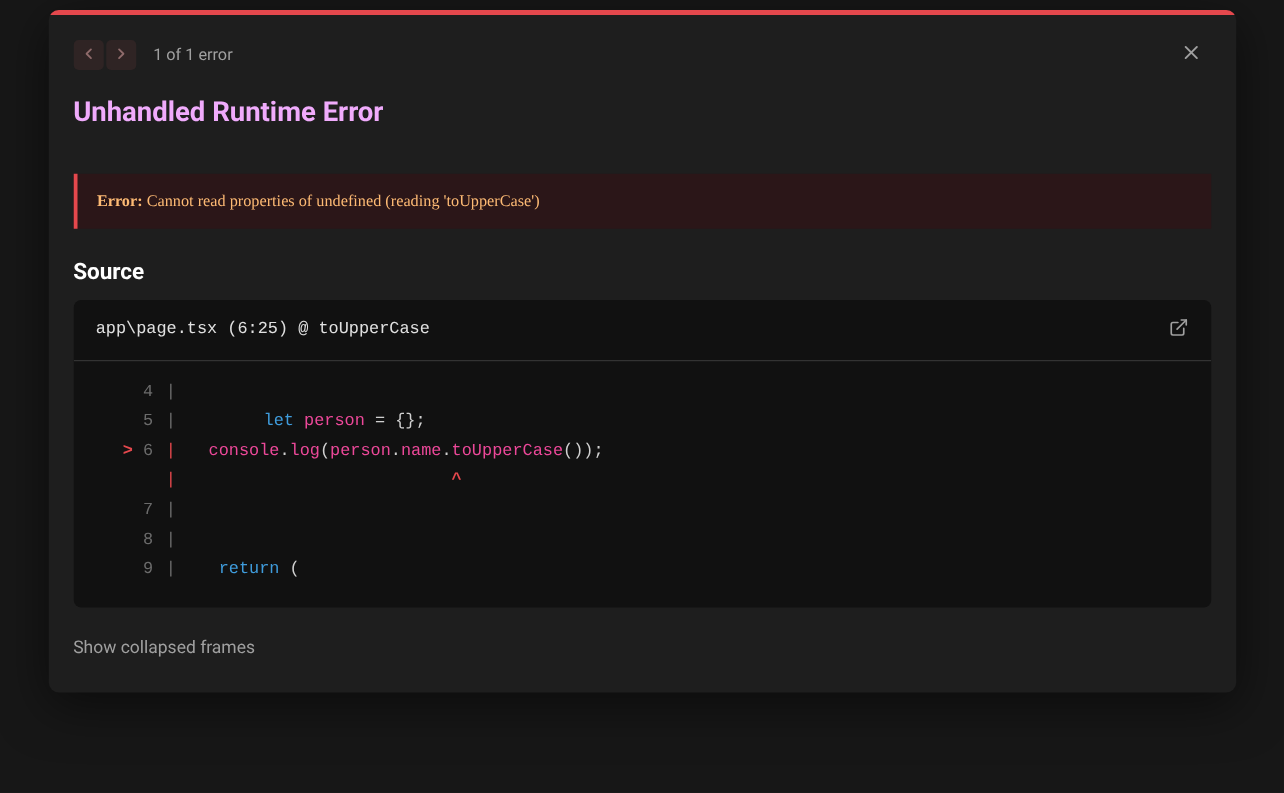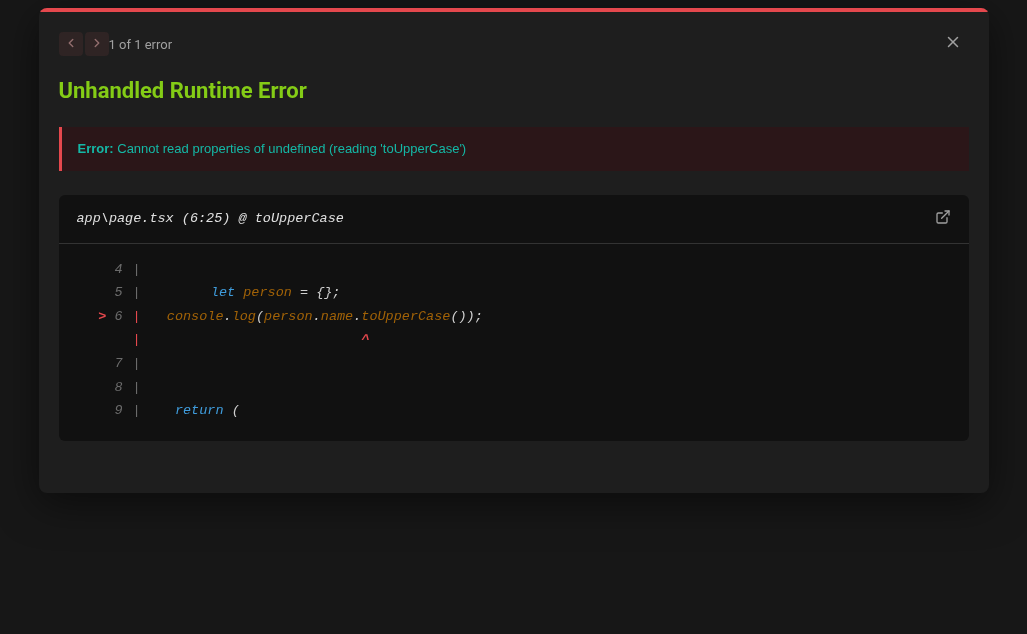--- a/index.html
+++ b/index.html
@@ -31,21 +31,21 @@
     }
     .dialog-header {
       display: flex;
       align-items: center;
       justify-content: space-between;
       padding: 16px 20px 14px 20px;
     }
     .nav-group {
       display: flex;
       align-items: center;
-      gap: 0;
+      gap: 14px;
     }
     .nav-buttons {
       display: flex;
       gap: 2px;
     }
     .nav-btn {
       width: 24px;
       height: 24px;
       background: #2f2424;
       border-radius: 4px;
@@ -72,53 +72,52 @@
       border-radius: 4px;
     }
     .close-btn svg {
       width: 18px;
       height: 18px;
     }
     .dialog-body {
       padding: 0 20px 28px 20px;
     }
     .title {
-      color: #84cc16;
+      color: #f0abfc;
       font-size: 22px;
       font-weight: 700;
       margin-top: 4px;
-      margin-bottom: 24px;
+      margin-bottom: 36px;
     }
     .error-box {
       background: #2b1618;
       border-left: 3px solid #e5484d;
       padding: 12px 16px;
       margin-bottom: 24px;
     }
     .error-text {
-      font-family: Liberation Sans, sans-serif;
+      font-family: Liberation Serif, serif;
       font-size: 13px;
-      color: #14b8a6;
+      color: #fdba74;
       line-height: 1.5;
     }
     .error-prefix {
       font-weight: 700;
     }
     .section-title {
       color: #fff;
       font-size: 18px;
       font-weight: 700;
       margin-bottom: 12px;
     }
     .source-panel {
       background: #111111;
       border-radius: 6px;
       margin-bottom: 24px;
       overflow: hidden;
-      font-style: italic;
     }
     .source-header {
       display: flex;
       align-items: center;
       justify-content: space-between;
       padding: 14px 18px;
       border-bottom: 1px solid #333;
     }
     .source-location {
       font-family: "SFMono-Regular", Consolas, "Liberation Mono", Menlo, monospace;
@@ -166,21 +165,21 @@
       user-select: none;
       flex-shrink: 0;
     }
     .pipe-error {
       color: #e5484d;
     }
     .code-content {
       color: #d0d0d0;
     }
     .tok-keyword { color: #3f9cdc; margin-left: 44px; }
-    .tok-ident { color: #a16207; }
+    .tok-ident { color: #ec4899; }
     .tok-default { color: #d0d0d0; }
     .tok-return { color: #3f9cdc; }
     .caret-line .code-content {
       color: #e5484d;
       font-weight: 700;
     }
     .collapsed-frames {
       color: #a0a0a0;
       font-size: 14px;
       cursor: pointer;
@@ -225,20 +224,21 @@
 
   <div class="dialog-body">
     <h1 class="title">Unhandled Runtime Error</h1>
 
     <div class="error-box">
       <div class="error-text">
         <span class="error-prefix">Error:</span><span> Cannot read properties of undefined (reading 'toUpperCase')</span>
       </div>
     </div>
 
+    <h2 class="section-title">Source</h2>
 
     <div class="source-panel">
       <div class="source-header">
         <div class="source-location">
           <span>app\page.tsx (6:25) @ </span><span class="func-name">toUpperCase</span>
         </div>
         <div class="external-link">
           <span>
             <svg viewBox="0 0 24 24" fill="none" stroke="#a0a0a0" stroke-width="2" stroke-linecap="round" stroke-linejoin="round">
                 <path d="M18 13v6a2 2 0 0 1-2 2H5a2 2 0 0 1-2-2V8a2 2 0 0 1 2-2h6"></path>
@@ -252,14 +252,15 @@
           <div class="code-line"><span class="gutter"><span class="line-num">4</span></span><span class="pipe">|</span><span class="code-content"></span></div>
           <div class="code-line"><span class="gutter"><span class="line-num">5</span></span><span class="pipe">|</span><span class="code-content"><span class="tok-default">  </span><span class="tok-keyword">let</span><span class="tok-default"> </span><span class="tok-ident">person</span><span class="tok-default"> = {};</span></span></div>
           <div class="code-line"><span class="gutter"><span class="marker">&gt; </span><span class="line-num">6</span></span><span class="pipe pipe-error">|</span><span class="code-content"><span class="tok-default">  </span><span class="tok-ident">console</span><span class="tok-default">.</span><span class="tok-ident">log</span><span class="tok-default">(</span><span class="tok-ident">person</span><span class="tok-default">.</span><span class="tok-ident">name</span><span class="tok-default">.</span><span class="tok-ident">toUpperCase</span><span class="tok-default">());</span></span></div>
           <div class="code-line caret-line"><span class="gutter"><span class="line-num"> </span></span><span class="pipe pipe-error">|</span><span class="code-content"><span>                          ^</span></span></div>
           <div class="code-line"><span class="gutter"><span class="line-num">7</span></span><span class="pipe">|</span><span class="code-content"></span></div>
           <div class="code-line"><span class="gutter"><span class="line-num">8</span></span><span class="pipe">|</span><span class="code-content"></span></div>
           <div class="code-line"><span class="gutter"><span class="line-num">9</span></span><span class="pipe">|</span><span class="code-content"><span class="tok-default">   </span><span class="tok-return">return</span><span class="tok-default"> (</span></span></div>
         </div>
     </div>
 
+    <div class="collapsed-frames">Show collapsed frames</div>
   </div>
 </div>
 
 </body></html>

